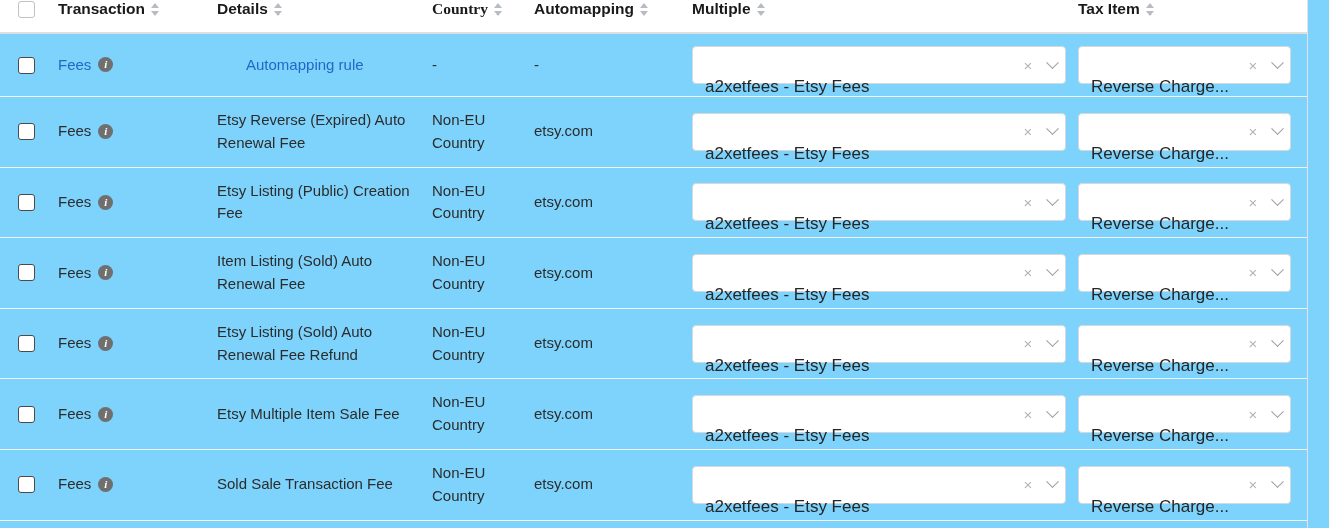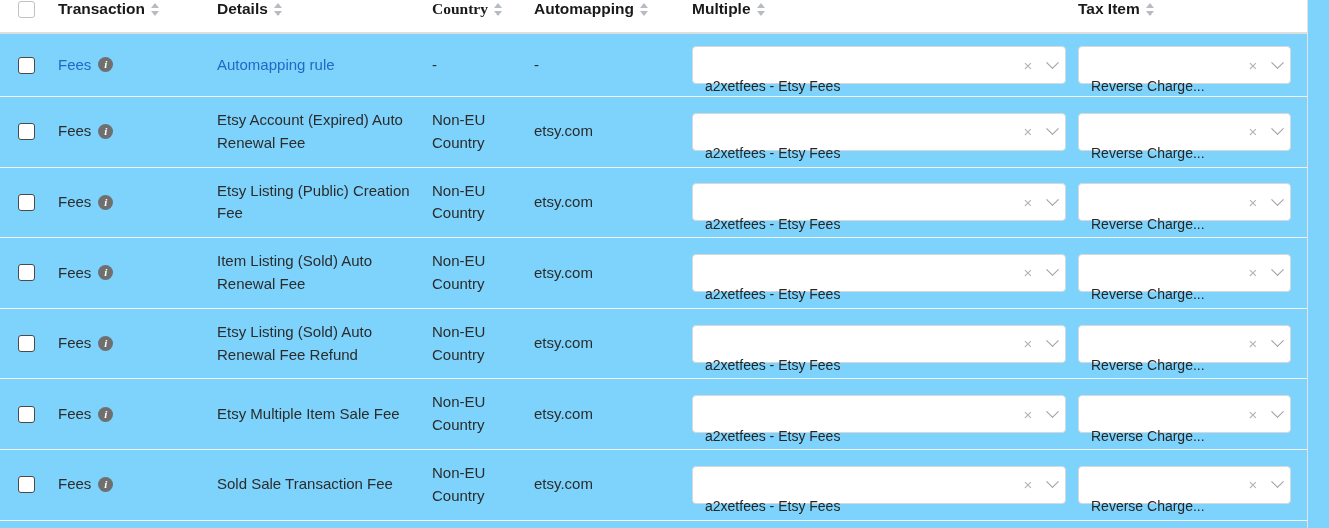--- a/index.html
+++ b/index.html
@@ -147,38 +147,39 @@
     text-align: center;
     display: inline-block;
     flex: 0 0 auto;
     cursor: pointer;
     user-select: none;
   }
 
   .link {
     color: #2368c4;
     cursor: pointer;
+    margin-left: 29px;
   }
 
   
   .select {
     position: relative;
     height: 38px;
     border: 1px solid #d6d9dc;
     border-radius: 4px;
     background: #ffffff;
     display: flex;
     align-items: center;
     cursor: pointer;
   }
   .select .sel-value {
     flex: 1 1 auto;
     padding-left: 12px;
     padding-right: 4px;
-    font-size: 14px;
+    font-size: 17px;
     color: #262626;
     white-space: nowrap;
     overflow: hidden;
     text-overflow: clip;
     margin-top: 44px;
   }
   .select .sel-clear {
     flex: 0 0 auto;
     width: 22px;
     text-align: center;
@@ -294,21 +295,21 @@
             </td>
           </tr>
           <tr>
             <td class="td-check">
               <span class="cbox"></span>
             </td>
             <td class="td-transaction"><span class="txn">
                 <span class="txn-label">Fees</span>
                 <span class="info-icon">i</span>
               </span></td>
-            <td class="td-details"><span class="">Etsy Account (Expired) Auto Renewal Fee</span></td>
+            <td class="td-details"><span class="">Etsy Reverse (Expired) Auto Renewal Fee</span></td>
             <td class="td-country"><span>Non-EU Country</span></td>
             <td class="td-marketplace"><span>etsy.com</span></td>
             <td class="td-account">
               <div class="select">
                 <span class="sel-value">a2xetfees - Etsy Fees</span>
                 <span class="sel-clear">×</span>
                 <span class="sel-chevron">
                   <span class="chev"></span>
                 </span>
               </div>

